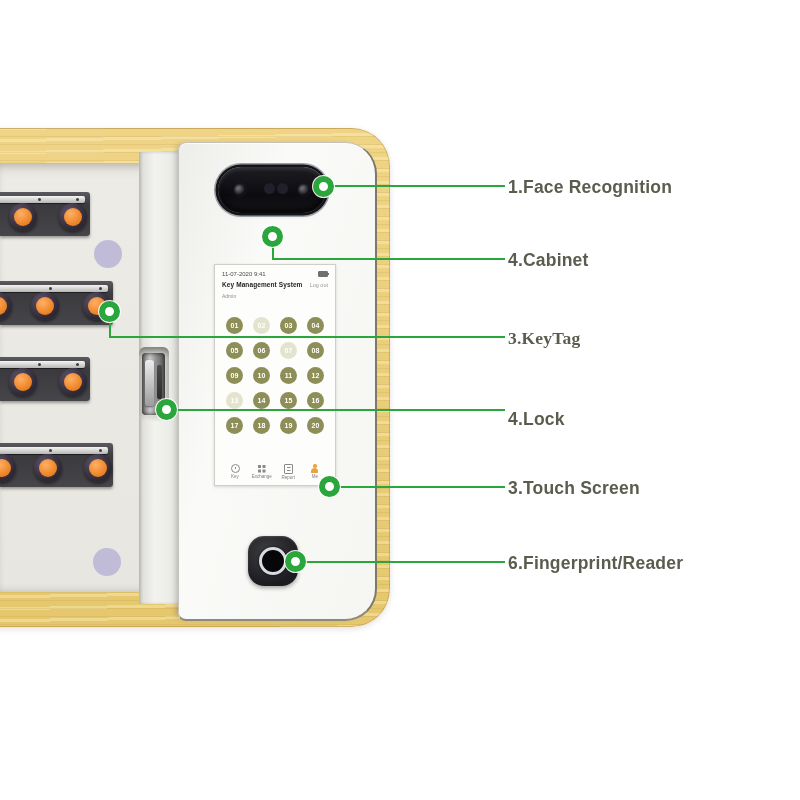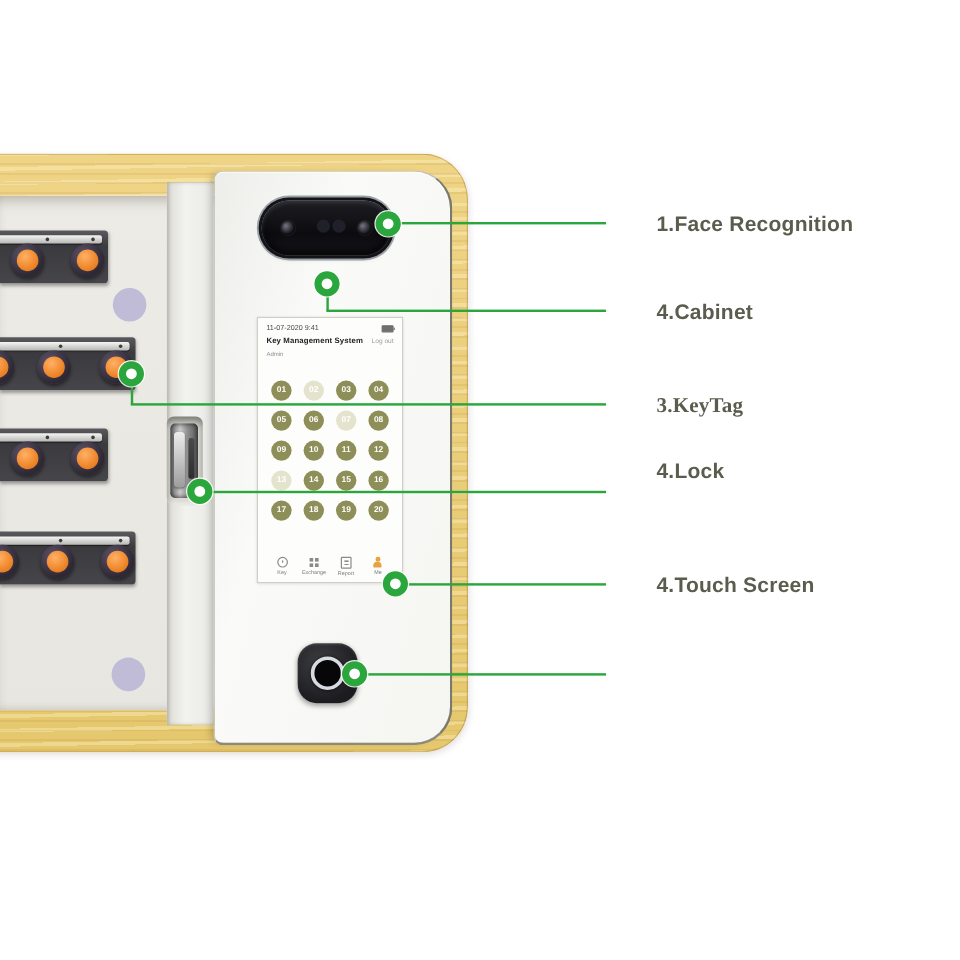--- a/index.html
+++ b/index.html
@@ -107,21 +107,21 @@
     background:radial-gradient(circle at 38% 32%,#3d3d42,#1c1c20 72%);
     box-shadow:0 2px 4px rgba(0,0,0,.35), inset 0 1px 2px rgba(255,255,255,.15);}
   .fp-ring{position:absolute;left:11px;top:11px;width:22px;height:22px;border-radius:50%;
     border:3px solid #d7dbe1;background:#070709;box-shadow:0 0 3px rgba(0,0,0,.7);}
 
   
   .ann-line{position:absolute;background:var(--green,#2aa63c);z-index:8;}
   .ann-marker{position:absolute;width:9px;height:9px;background:#fff;border:6.5px solid var(--green,#2aa63c);
     border-radius:50%;z-index:9;box-shadow:0 0 0 1px rgba(255,255,255,.9);}
   .ann-label{position:absolute;left:508px;transform:translateY(-50%);font-size:17.5px;font-weight:bold;
-    color:var(--label,#5b5c4e);letter-spacing:.2px;white-space:nowrap;z-index:9;margin-left:39px;}
+    color:var(--label,#5b5c4e);letter-spacing:.2px;white-space:nowrap;z-index:9;}
 </style>
 </head>
 <body>
 
 <div class="stage">
 
   <div class="wood-frame"></div>
 
   <div class="interior">
     <div class="lav-dot" style="left: 94px; top: 77px; background: rgb(184, 180, 214);"></div>
@@ -252,22 +252,23 @@
   <div class="ann-marker" style="left:262px;top:226px;"></div>
   <div class="ann-label" style="top:260px;">4.Cabinet</div>
 
   <div class="ann-line" style="left:109px;top:321px;width:2px;height:16px;"></div>
   <div class="ann-line" style="left:109px;top:336px;width:396px;height:2px;"></div>
   <div class="ann-marker" style="left:99px;top:301px;"></div>
   <div class="ann-label" style="top:338px;font-family:Liberation Serif, serif;">3.KeyTag</div>
 
   <div class="ann-line" style="left:167px;top:409px;width:338px;height:2px;"></div>
   <div class="ann-marker" style="left:156px;top:399px;"></div>
-  <div class="ann-label" style="top:393px;">4.Lock</div>
+  <div class="ann-label" style="top:419px;">4.Lock</div>
 
   <div class="ann-line" style="left:330px;top:486px;width:175px;height:2px;"></div>
   <div class="ann-marker" style="left:319px;top:476px;"></div>
-  <div class="ann-label" style="top:488px;">4.Touch Screen</div>
+  <div class="ann-label" style="top:488px;">3.Touch Screen</div>
 
   <div class="ann-line" style="left:296px;top:561px;width:209px;height:2px;"></div>
   <div class="ann-marker" style="left:285px;top:551px;"></div>
+  <div class="ann-label" style="top:563px;">6.Fingerprint/Reader</div>
 
 </div>
 
 </body></html>

